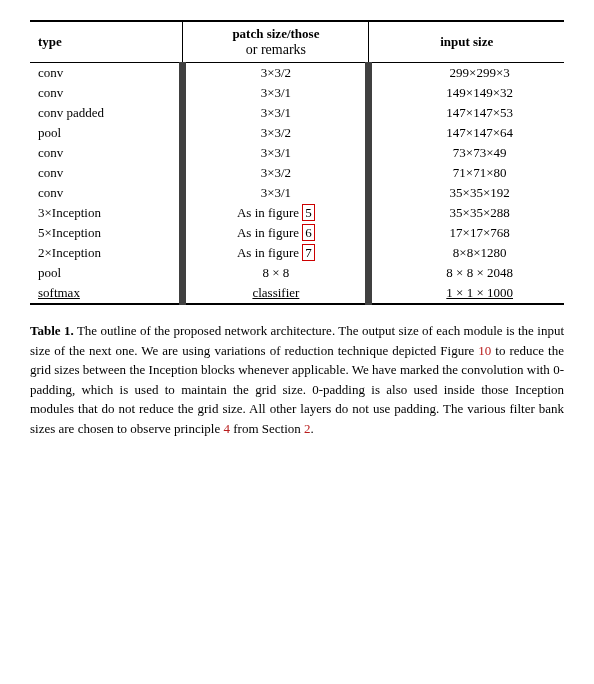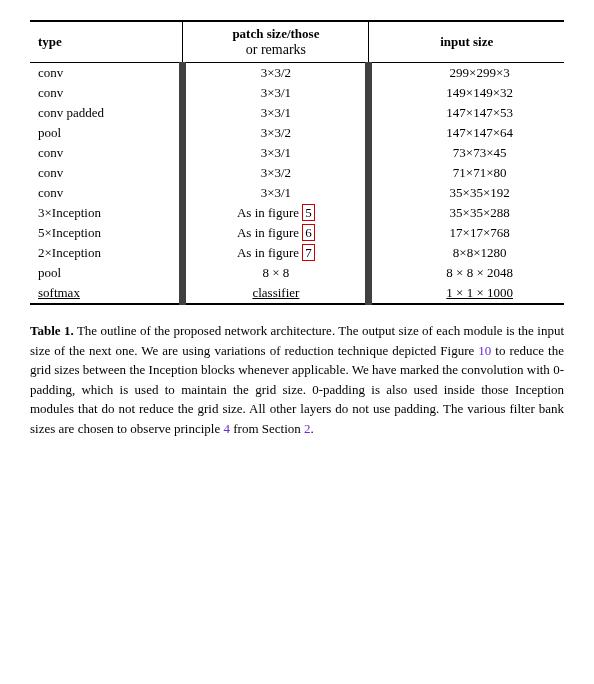--- a/index.html
+++ b/index.html
@@ -72,21 +72,21 @@
       font-weight: bold;
     }
 
     .th-sub {
       font-weight: normal;
       font-style: normal;
       font-size: 14px;
     }
 
     .link-ref-blue {
-      color: #6d28d9;
+      color: #b91c1c;
       text-decoration: none;
     }
 
     .caption {
       font-size: 13px;
       line-height: 1.5;
       text-align: justify;
       margin-top: 10px;
     }
 
@@ -135,21 +135,21 @@
           <td>147×147×53</td>
         </tr>
         <tr>
           <td>pool</td>
           <td>3×3/2</td>
           <td>147×147×64</td>
         </tr>
         <tr>
           <td>conv</td>
           <td>3×3/1</td>
-          <td>73×73×45</td>
+          <td>73×73×49</td>
         </tr>
         <tr>
           <td>conv</td>
           <td>3×3/2</td>
           <td>71×71×80</td>
         </tr>
         <tr>
           <td>conv</td>
           <td>3×3/1</td>
           <td>35×35×192</td>

